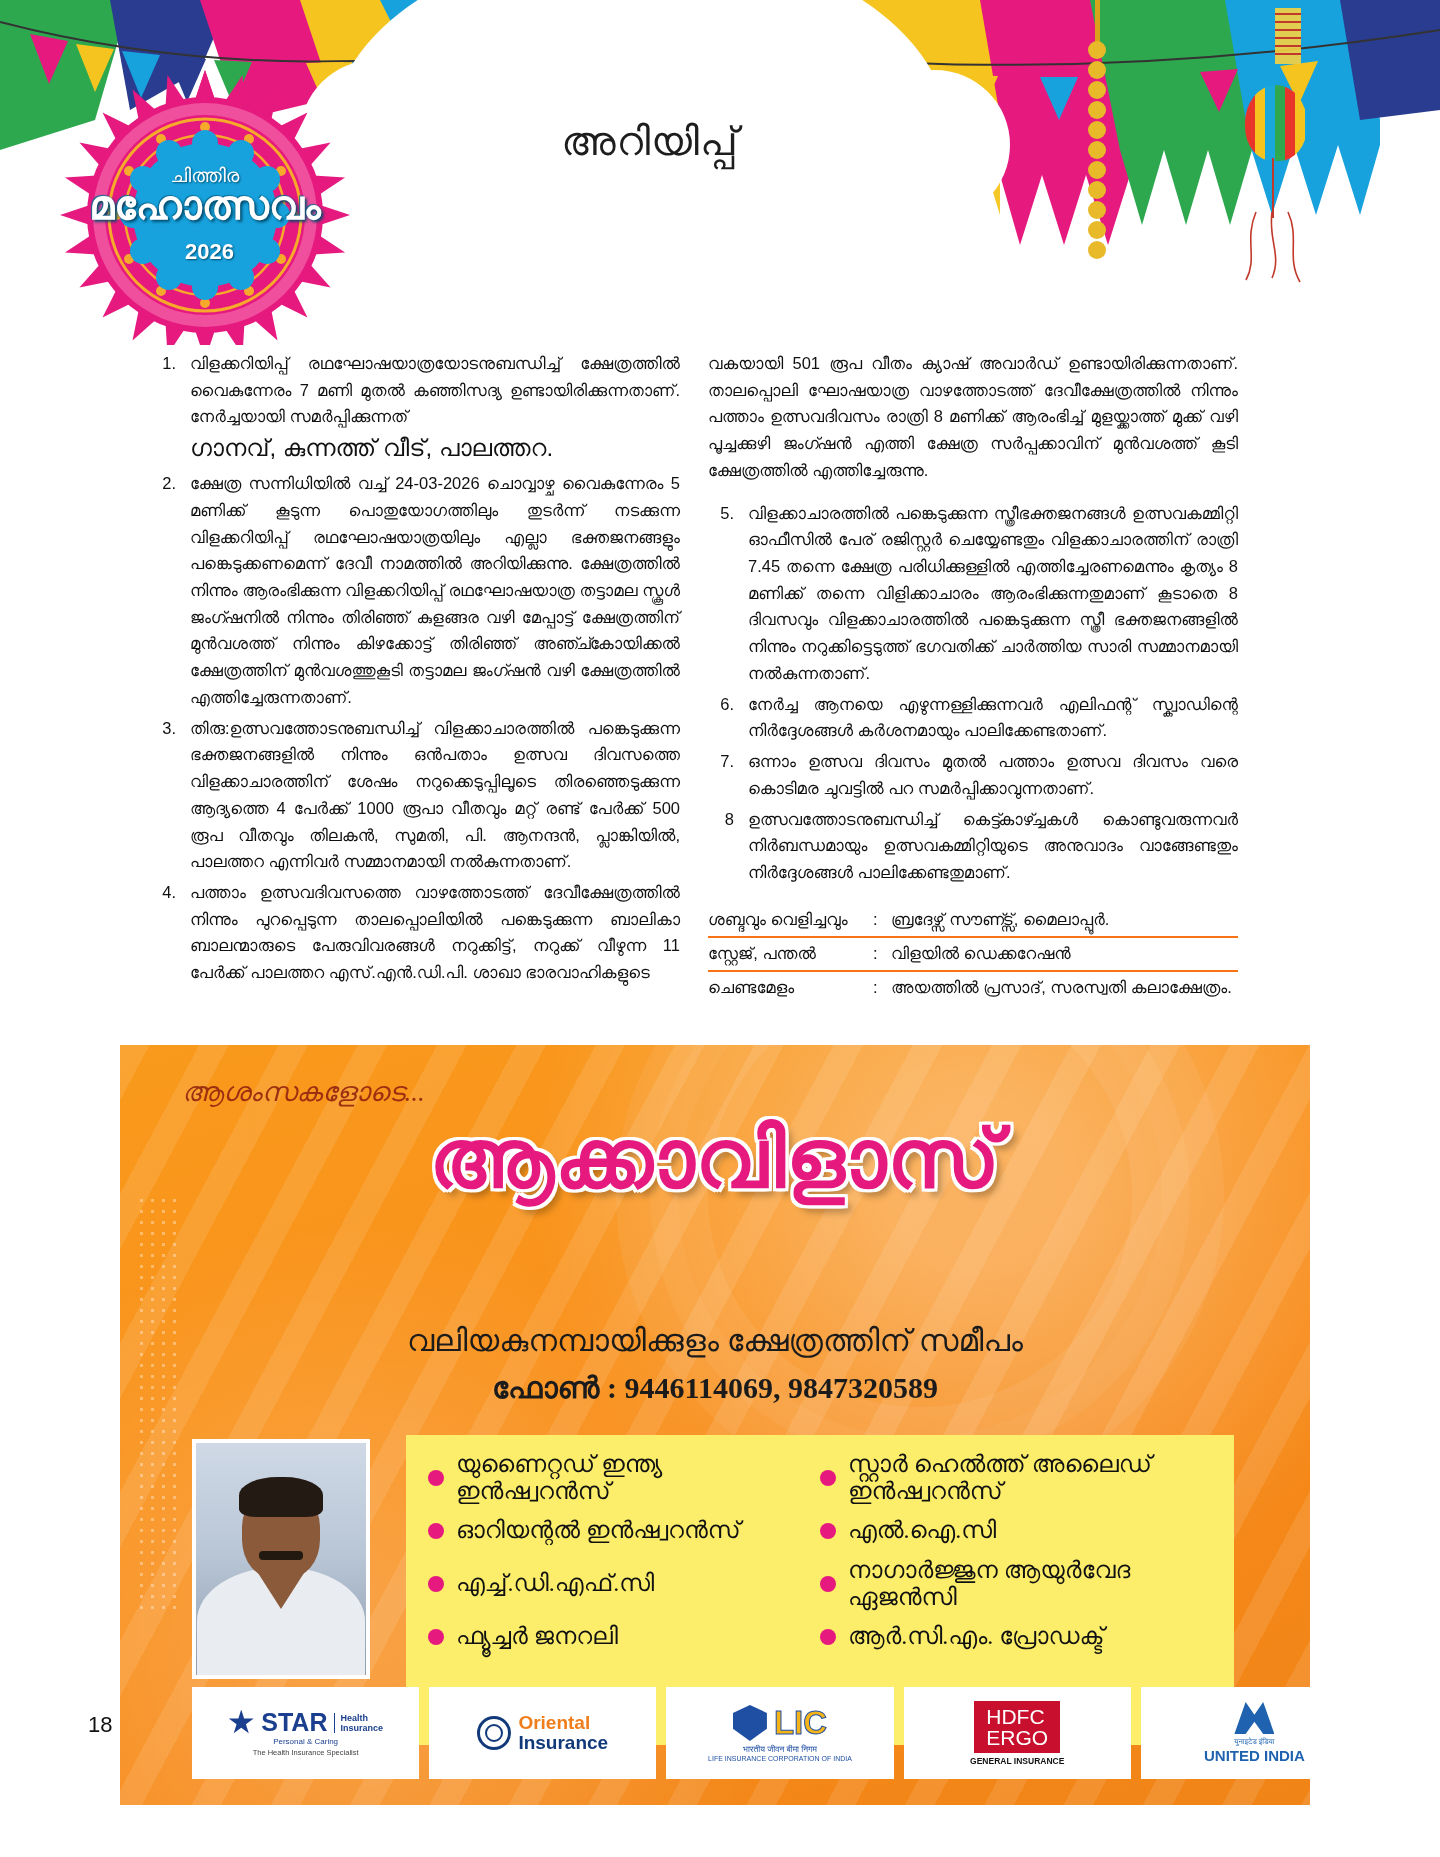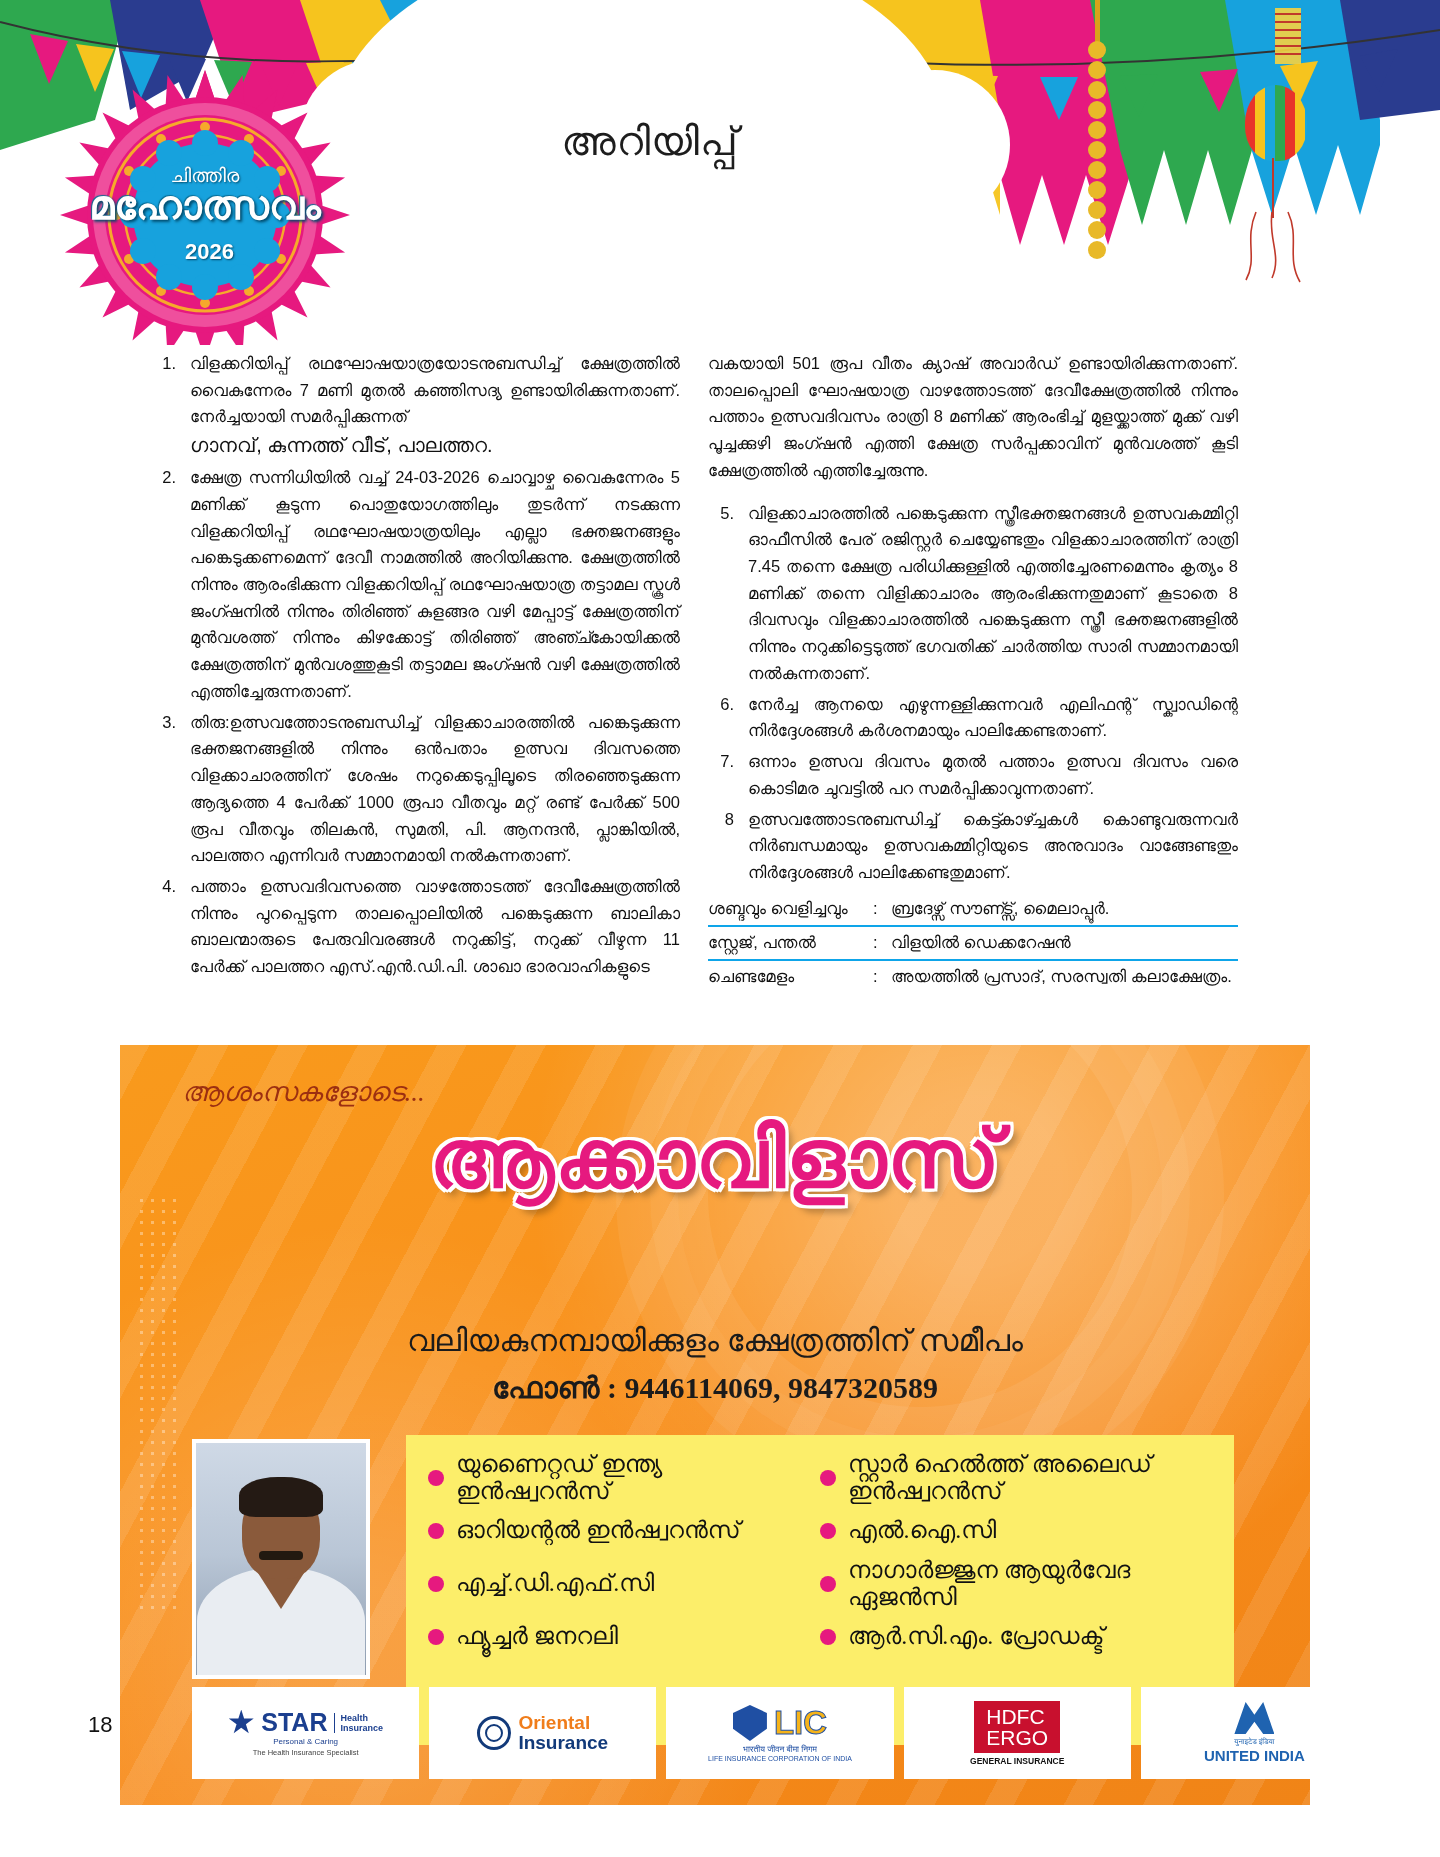--- a/index.html
+++ b/index.html
@@ -153,36 +153,36 @@
   }
   .cont-para {
     font-size: 16.5px;
     line-height: 1.62;
     color: #111;
     text-align: justify;
     margin: 0 0 16px 0;
     font-family: "Liberation Sans", sans-serif;
   }
   .highlight-line {
-    font-size: 20px;
+    font-size: 24px;
     line-height: 1.5;
   }
 
   
   .credits {
-    margin-top: 7px;
+    margin-top: 18px;
   }
   .credit-row {
     display: flex;
     align-items: baseline;
     padding: 6px 0 7px 0;
     font-size: 16.5px;
     color: #111;
   }
-  .credit-row.ruled { border-top: 2px solid #0ea5e9; }
+  .credit-row.ruled { border-top: 2px solid #f97316; }
   .cr-label { flex: 0 0 165px; }
   .cr-sep   { flex: 0 0 18px; }
   .cr-value { flex: 1; }
 
   
   .page-no {
     position: absolute;
     left: 88px; top: 1712px;
     font-size: 22px;
     color: #111;

